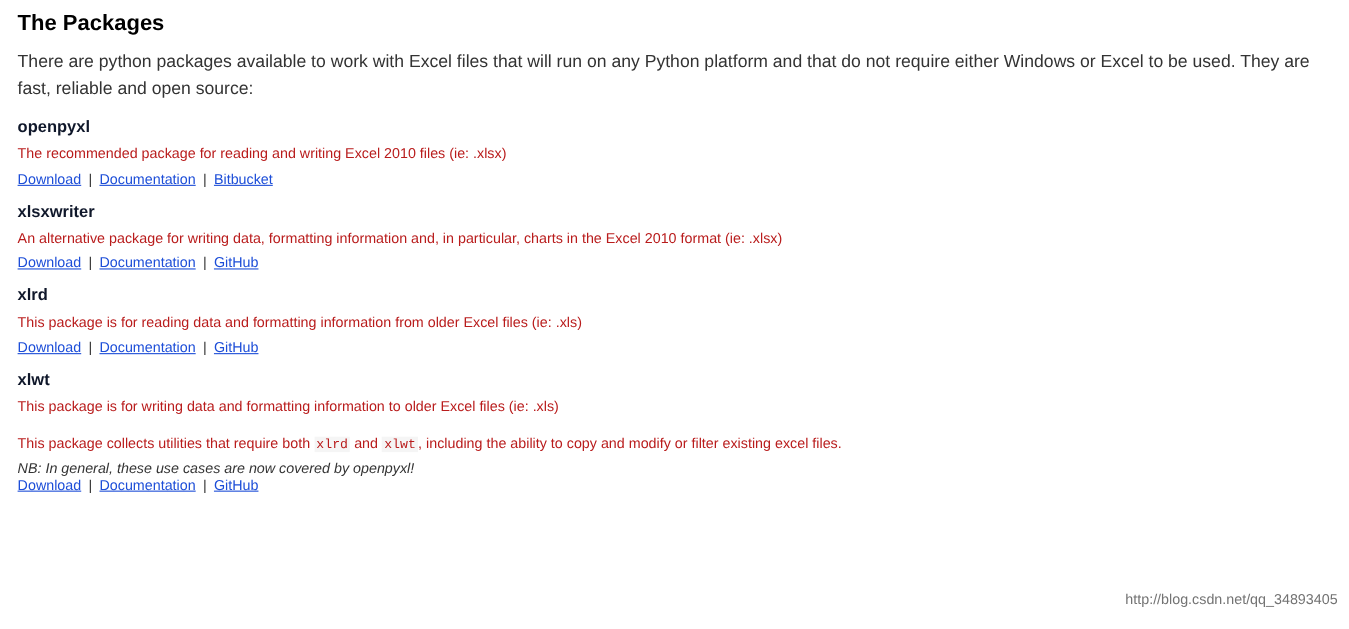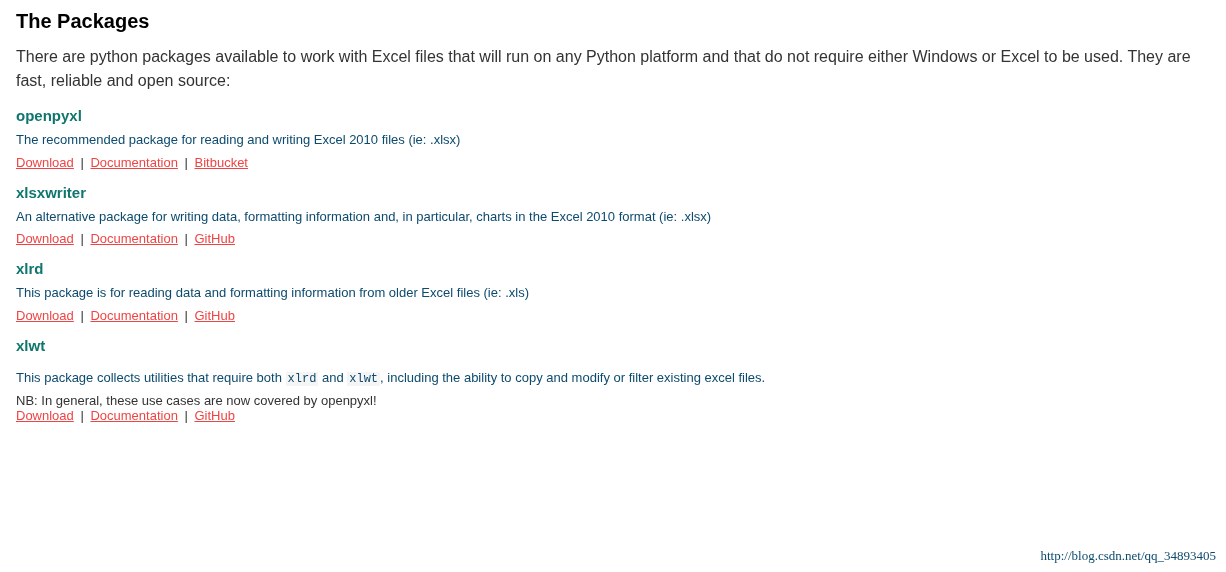--- a/index.html
+++ b/index.html
@@ -33,65 +33,66 @@
       line-height: 1.5;
     }
 
     .package-section {
       margin-bottom: 14px;
     }
 
     .package-name {
       font-size: 15px;
       font-weight: bold;
-      color: #0f766e;
+      color: #0f172a;
       margin-bottom: 6px;
     }
 
     .package-desc {
       font-size: 13px;
-      color: #0c4a6e;
+      color: #b91c1c;
       margin-bottom: 5px;
       line-height: 1.5;
     }
 
     .package-links {
       font-size: 13px;
     }
 
     .package-links a {
-      color: #ef4444;
+      color: #1d4ed8;
       text-decoration: underline;
       cursor: pointer;
     }
 
     .link-separator {
       color: #333;
       margin: 0 3px;
     }
 
     code {
       font-family: 'Courier New', monospace;
       font-size: 12px;
       background: #f5f5f5;
       padding: 0 2px;
     }
 
     .nb-text {
+      font-style: italic;
       font-size: 13px;
       color: #333;
     }
 
     .watermark {
       position: absolute;
-      bottom: 8px;
+      bottom: 20px;
       right: 10px;
       font-size: 13px;
-      color: #0c4a6e;
-      font-family: Liberation Serif, serif;
+      color: #737373;
+      font-family: Liberation Sans, sans-serif;
     }
   </style>
 </head>
 <body>
 
 <h1>The Packages</h1>
 <p class="intro-text">There are python packages available to work with Excel files that will run on any Python platform and that do not require either Windows or Excel to be used. They are fast, reliable and open source:</p>
 
 <div id="packages-container">
     <div class="package-section">
@@ -104,20 +105,21 @@
       <p class="package-desc">An alternative package for writing data, formatting information and, in particular, charts in the Excel 2010 format (ie: .xlsx)</p>
       <div class="package-links"><a href="#">Download</a><span class="link-separator"> | </span><a href="#">Documentation</a><span class="link-separator"> | </span><a href="#">GitHub</a></div>
     </div>
     <div class="package-section">
       <div class="package-name">xlrd</div>
       <p class="package-desc">This package is for reading data and formatting information from older Excel files (ie: .xls)</p>
       <div class="package-links"><a href="#">Download</a><span class="link-separator"> | </span><a href="#">Documentation</a><span class="link-separator"> | </span><a href="#">GitHub</a></div>
     </div>
     <div class="package-section">
       <div class="package-name">xlwt</div>
+      <p class="package-desc">This package is for writing data and formatting information to older Excel files (ie: .xls)</p>
     </div>
     <div class="package-section">
       <p class="package-desc">This package collects utilities that require both <code>xlrd</code> and <code>xlwt</code>, including the ability to copy and modify or filter existing excel files.</p>
       <p class="nb-text">NB: In general, these use cases are now covered by openpyxl!</p>
       <div class="package-links"><a href="#">Download</a><span class="link-separator"> | </span><a href="#">Documentation</a><span class="link-separator"> | </span><a href="#">GitHub</a></div>
     </div>
   </div>
 
 <div class="watermark">http://blog.csdn.net/qq_34893405</div>
 

